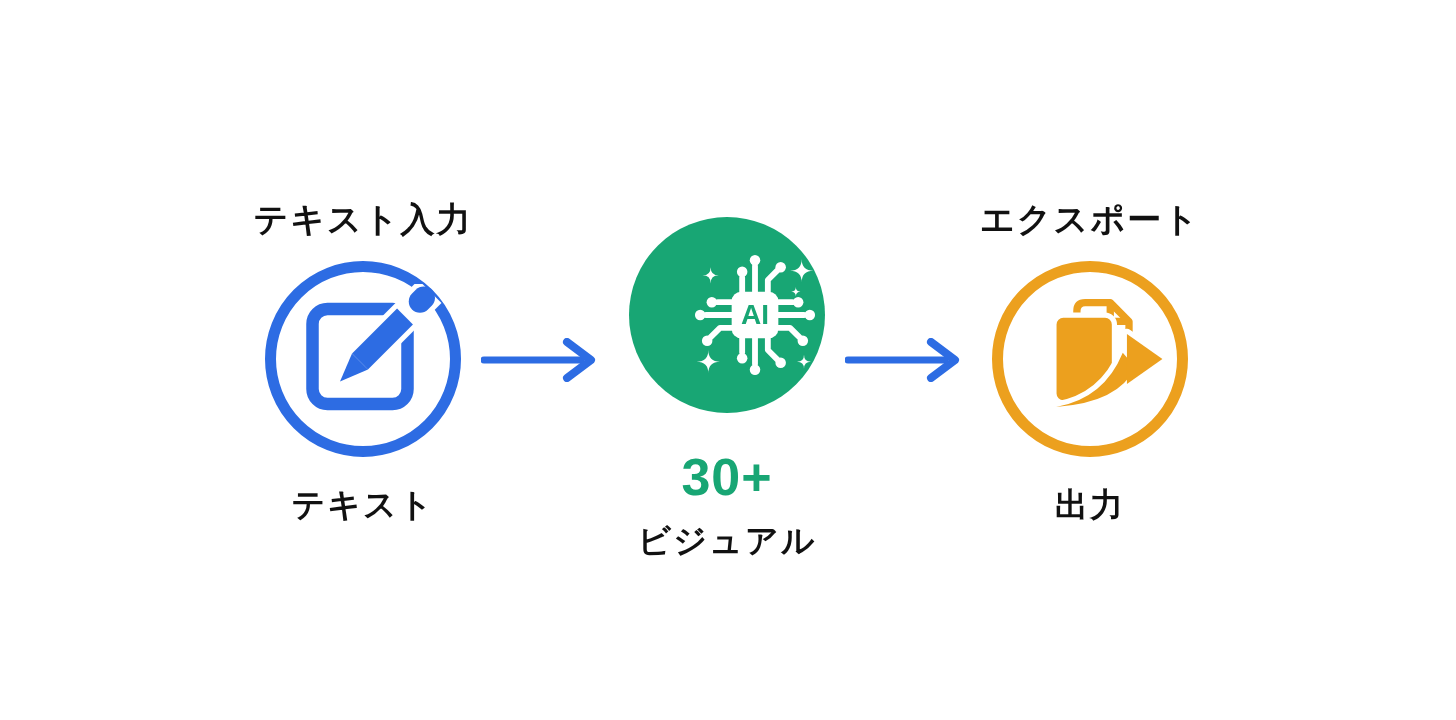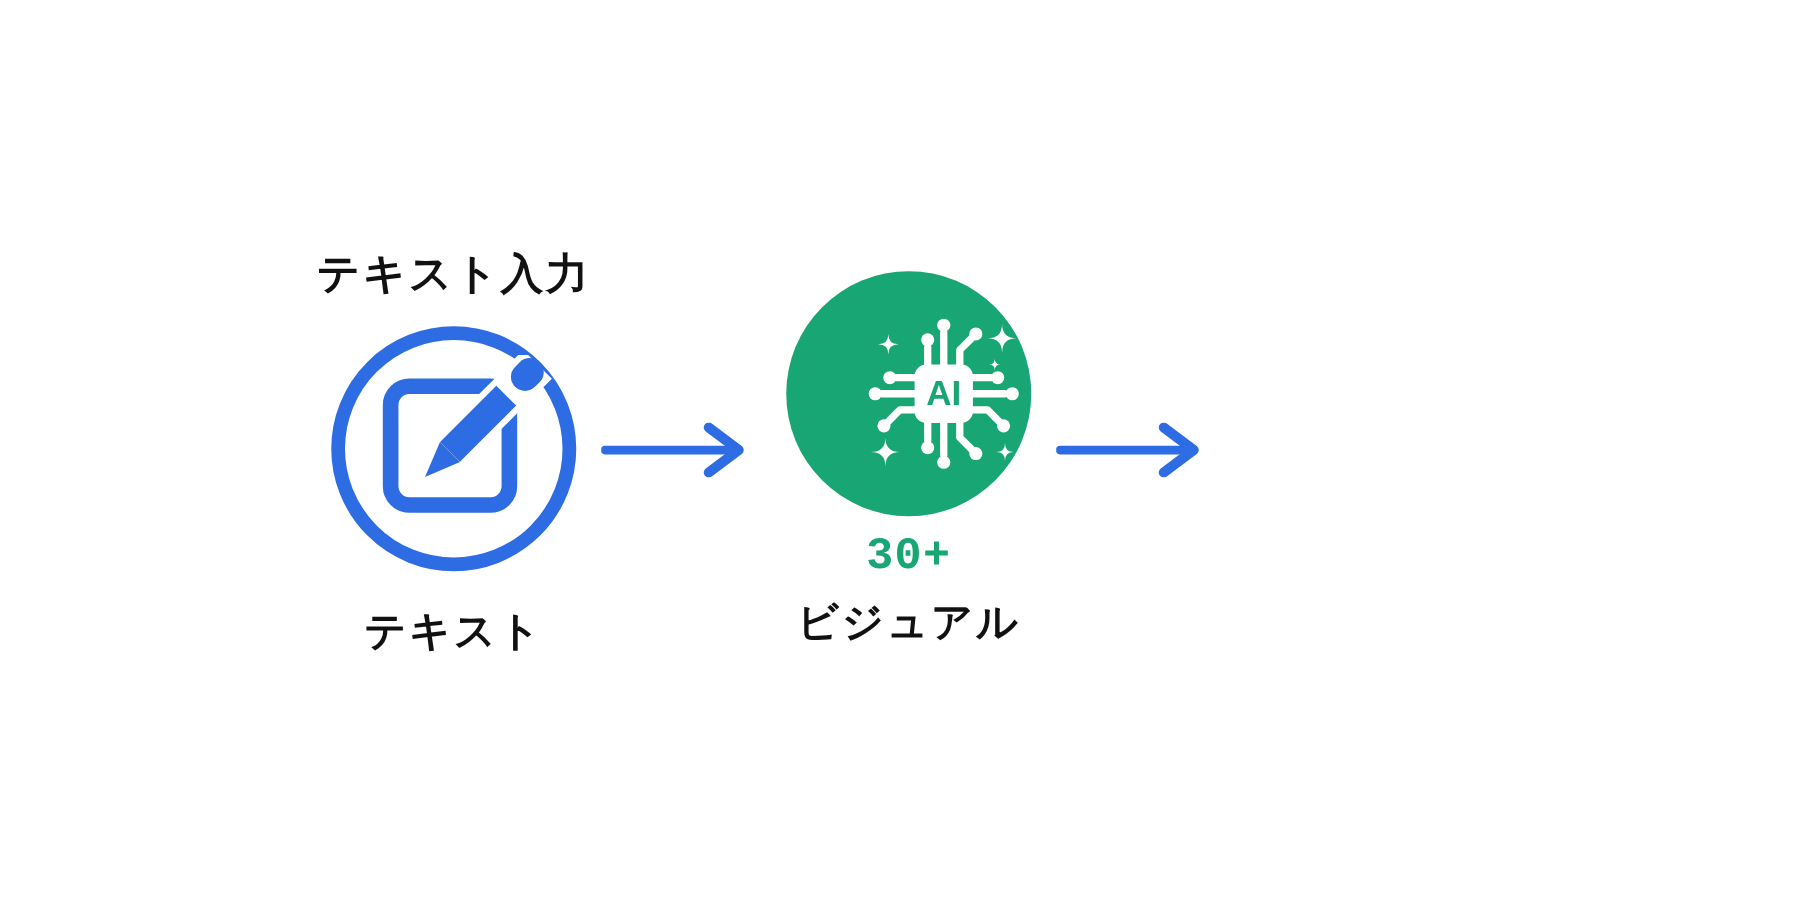--- a/index.html
+++ b/index.html
@@ -27,24 +27,24 @@
   }
   .ring{width:174px;height:174px;border:11px solid;}
   .ring-blue{border-color:var(--blue,#2D6CE3);}
   .ring-orange{border-color:var(--orange,#ECA01E);}
   .disc{width:196px;height:196px;background:var(--green,#18A674);}
   .step-caption{
     margin-top:28px;font-size:33px;font-weight:700;line-height:40px;
     letter-spacing:2px;white-space:nowrap;text-align:center;
   }
   .step-stat{
-    margin-top:4px;font-size:36px;font-weight:700;line-height:56px;
-    color:var(--green,#18A674);letter-spacing:1px;font-family:Liberation Mono, monospace;
+    margin-top:36px;font-size:52px;font-weight:700;line-height:56px;
+    color:var(--green,#18A674);letter-spacing:1px;
   }
-  .step-2 .step-caption{margin-top:6px;font-family:Liberation Serif, serif;}
+  .step-2 .step-caption{margin-top:16px;}
   .arrow{position:absolute;top:338px;width:132px;height:44px;}
   .arrow-1{left:481px;} .arrow-2{left:845px;}
 
   
   .sk-blue{stroke:var(--blue,#2D6CE3);}   .f-blue{fill:var(--blue,#2D6CE3);}
   .sk-orange{stroke:var(--orange,#ECA01E);}.f-orange{fill:var(--orange,#ECA01E);}
   .sk-white{stroke:#ffffff;}               .f-white{fill:#ffffff;}
   .f-green{fill:var(--green,#18A674);}
   svg{display:block;}
 </style>
@@ -122,14 +122,33 @@
     <div class="step-caption">ビジュアル</div>
   </div>
 
   <div class="arrow arrow-2">
     <svg width="132" height="44" viewBox="0 0 132 44">
       <line x1="3" y1="22" x2="100" y2="22" class="sk-blue" stroke-width="7" stroke-linecap="round"></line>
       <polyline points="86,4 110,22 86,40" fill="none" class="sk-blue" stroke-width="8" stroke-linecap="round" stroke-linejoin="round"></polyline>
     </svg>
   </div>
 
+  <div class="step step-3">
+    <div class="step-title">エクスポート</div>
+    <div class="icon-circle ring ring-orange">
+      <svg width="146" height="146" viewBox="0 0 140 140">
+        <g>
+          <path d="M52 16 H76 L94 34 V74 Q94 82 86 82 H52 Q44 82 44 74 V24 Q44 16 52 16 Z" class="f-white sk-orange" stroke-width="7" stroke-linejoin="round"></path>
+          <path d="M76 16 V34 H94" fill="none" class="sk-orange" stroke-width="7" stroke-linejoin="round"></path>
+        </g>
+        <rect x="22" y="28" width="58" height="84" rx="9" class="f-orange sk-white" stroke-width="5"></rect>
+        <g>
+          <path d="M24 116 Q70 108 88 64 L100 78 Q84 112 24 116 Z" class="f-white sk-white" stroke-width="10" stroke-linejoin="round"></path>
+          <path d="M92 46 L92 94 L126 70 Z" class="f-white sk-white" stroke-width="10" stroke-linejoin="round"></path>
+          <path d="M24 116 Q70 108 88 64 L100 78 Q84 112 24 116 Z" class="f-orange"></path>
+          <path d="M92 46 L92 94 L126 70 Z" class="f-orange"></path>
+        </g>
+      </svg>
+    </div>
+    <div class="step-caption">出力</div>
+  </div>
 
 </div>
 
 </body></html>

